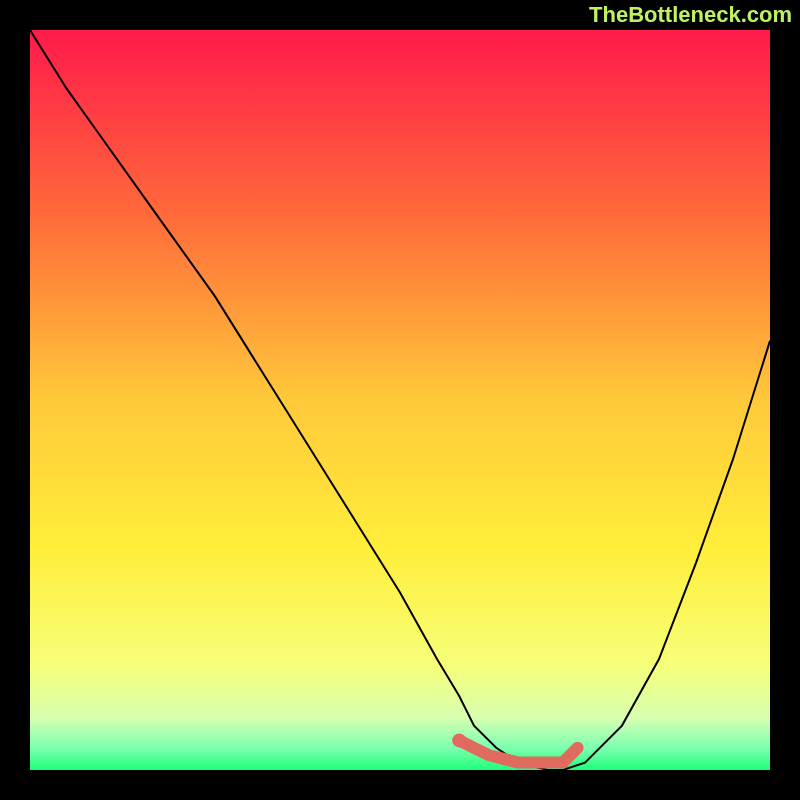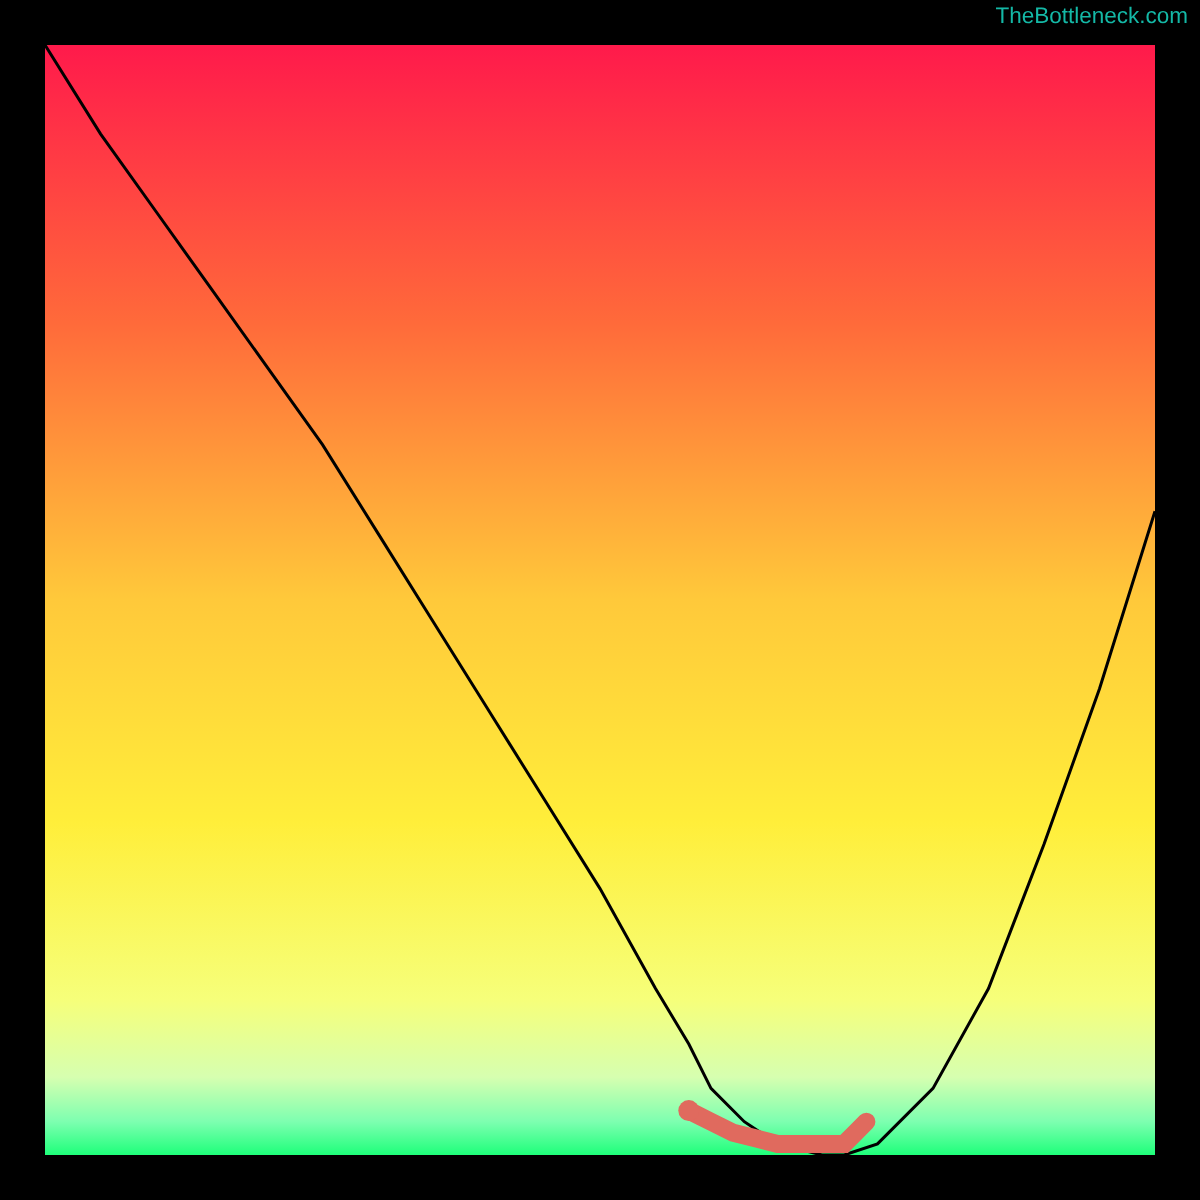--- a/index.html
+++ b/index.html
@@ -14,23 +14,23 @@
   .frame {
     position: relative;
     width: 800px;
     height: 800px;
     background: #000;
   }
   .attrib {
     position: absolute;
     top: 2px;
     right: 8px;
-    color: #14b8a6;
-    font-size: 15px;
-    font-weight: 400;
+    color: #bef264;
+    font-size: 22px;
+    font-weight: 700;
     z-index: 10;
   }
   .plot-area {
     position: absolute;
     left: 30px;
     top: 30px;
     width: 740px;
     height: 740px;
     overflow: hidden;
   }

